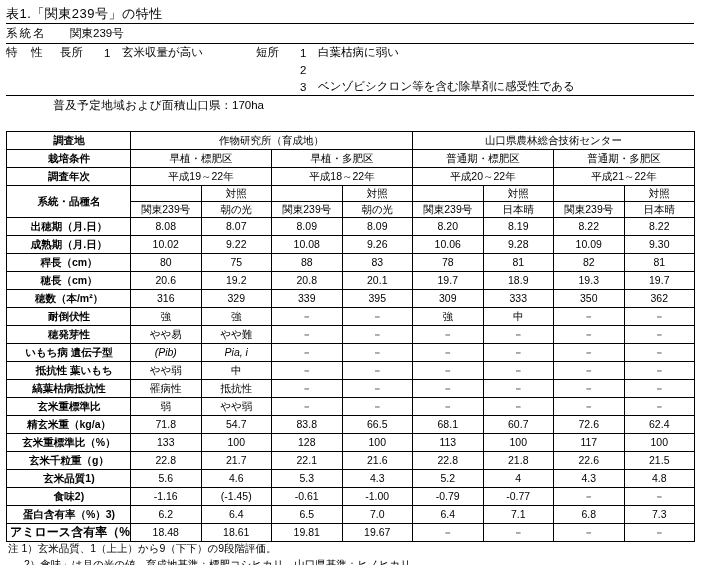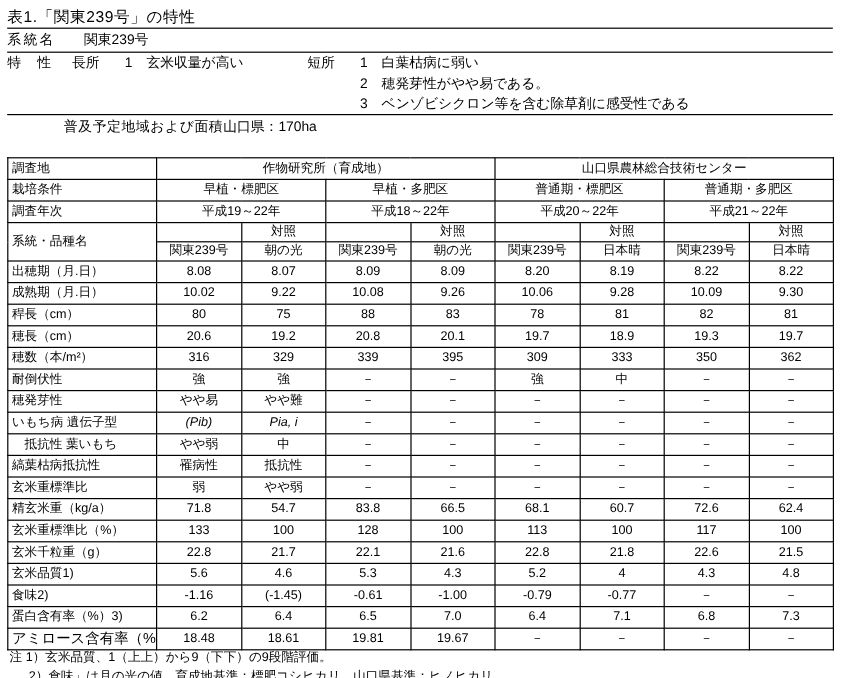--- a/index.html
+++ b/index.html
@@ -84,22 +84,23 @@
     border: 1px solid #000;
     padding: 1px 2px;
     text-align: center;
     font-weight: normal;
     height: 15px;
     line-height: 13px;
     white-space: nowrap;
     overflow: hidden;
   }
   table.main td.rowhdr {
-    text-align: left;
+    text-align: center;
     padding-left: 3px;
+    font-weight: bold;
   }
   table.main tr.thin td { height: 13px; }
   .col0 { width: 124px; }
   .colx { width: 70.5px; }
   .ital { font-style: italic; }
 
   
   .notes {
     position: absolute;
     left: 8px;
@@ -146,21 +147,20 @@
       </div>
       <div class="col-r">
         <div class="tline">
           <span class="tl-num" style="width:44px;flex:0 0 44px;">短所</span>
           <span class="tl-num">1</span>
           <span class="tl-txt">白葉枯病に弱い</span>
         </div>
         <div class="tline">
           <span class="tl-num" style="width:44px;flex:0 0 44px;"></span>
           <span class="tl-num">2</span>
-          <span class="tl-txt">穂発芽性がやや易である。</span>
         </div>
         <div class="tline">
           <span class="tl-num" style="width:44px;flex:0 0 44px;"></span>
           <span class="tl-num">3</span>
           <span class="tl-txt">ベンゾビシクロン等を含む除草剤に感受性である</span>
         </div>
       </div>
     </div>
 
     <div class="rule"></div>

